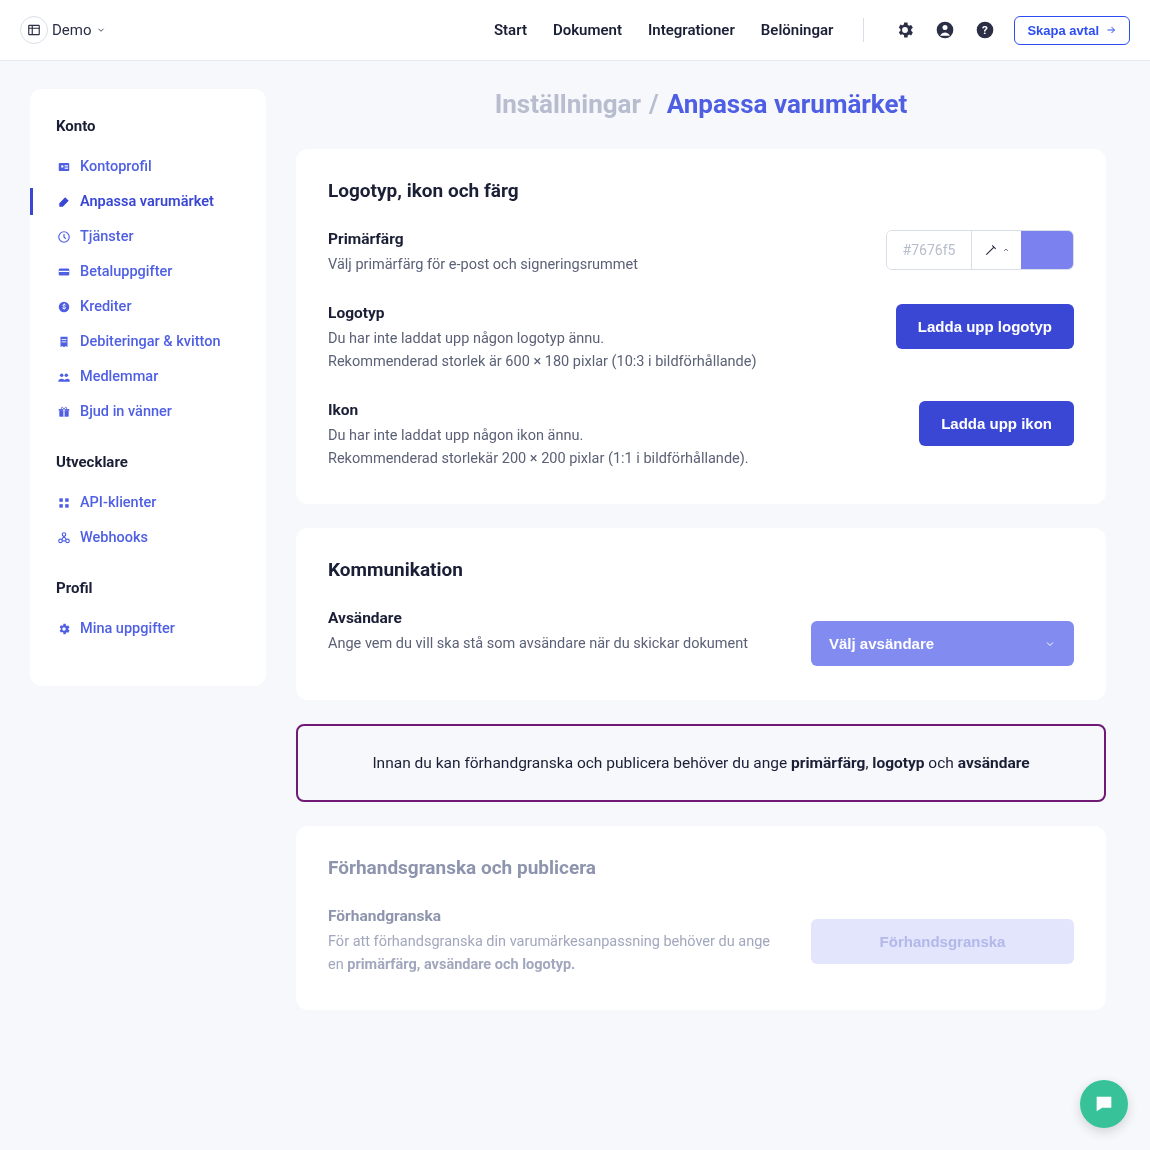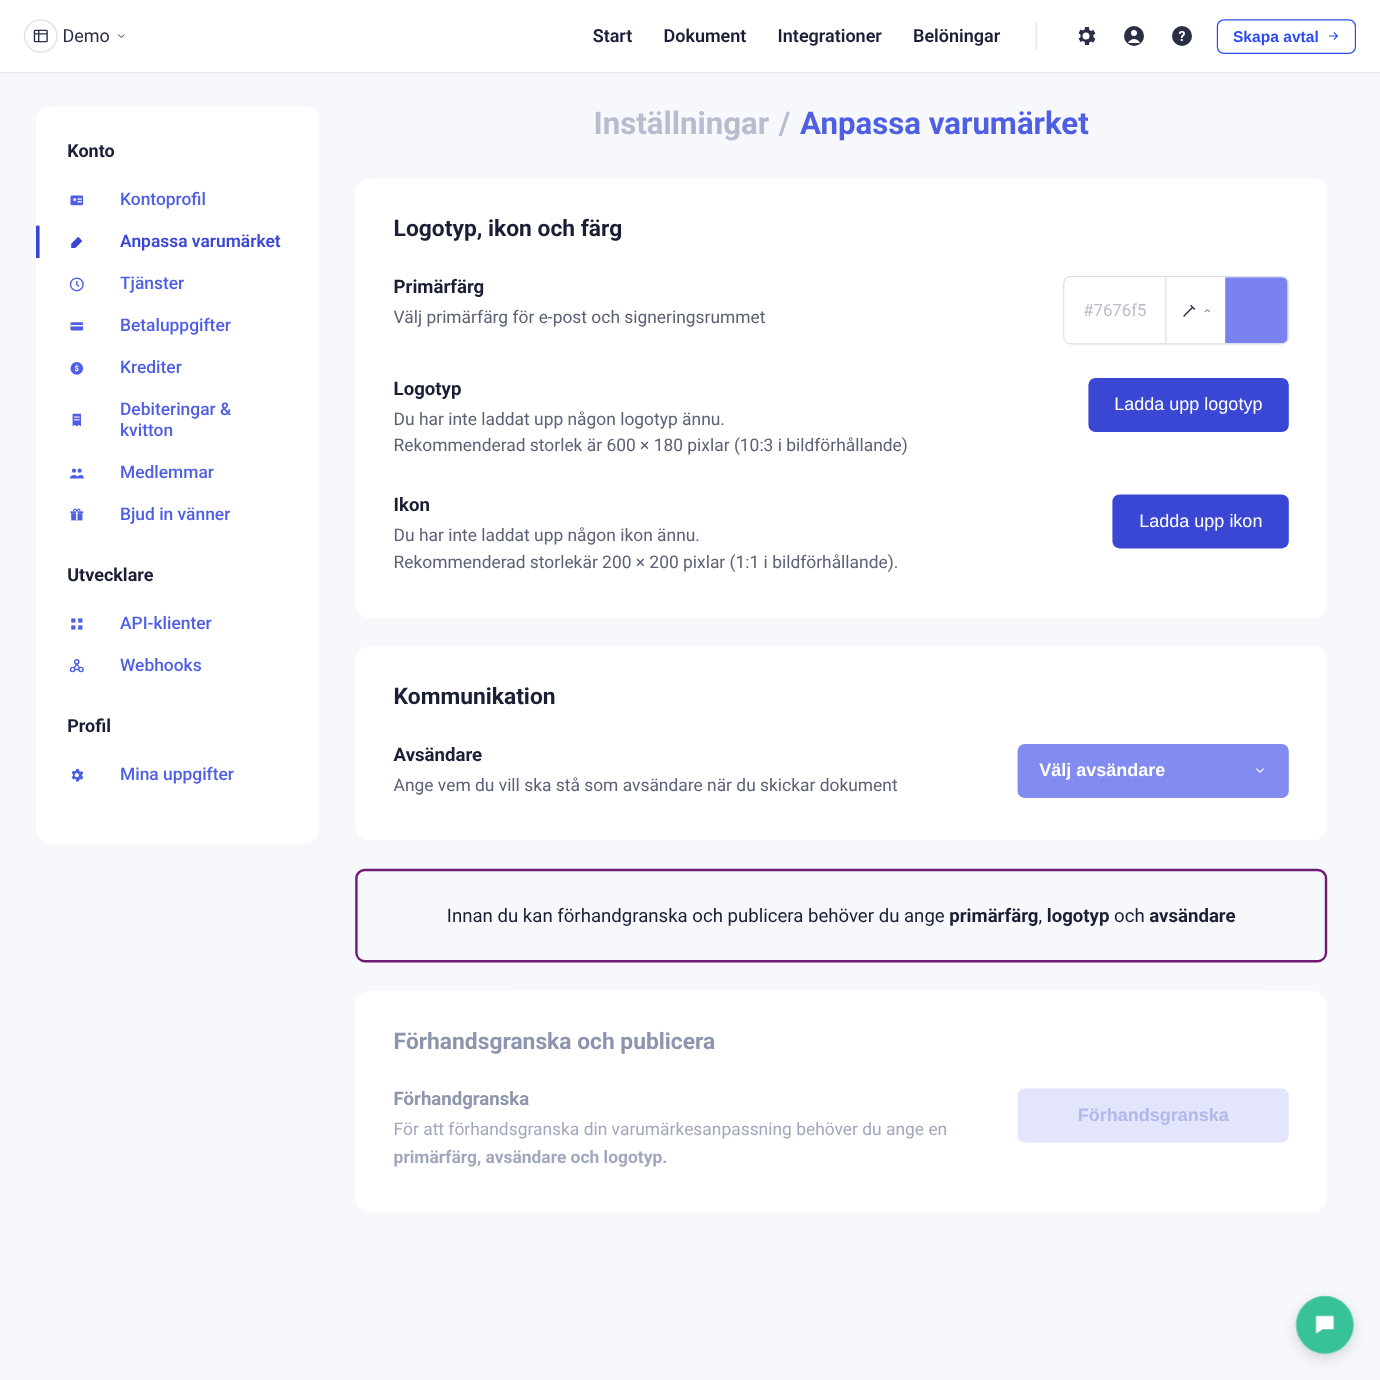--- a/index.html
+++ b/index.html
@@ -65,21 +65,21 @@
 }
 .sidebar-group-title {
   font-size: 15px;
   font-weight: 700;
   color: #1a1f36;
   padding: 0 26px 14px 26px;
 }
 .sidebar-item {
   display: flex;
   align-items: center;
-  gap: 28px;
+  gap: 8px;
   padding: 9px 26px;
   color: #4f5fe4;
   font-size: 14.5px;
   font-weight: 500;
   cursor: pointer;
   position: relative;
 }
 .sidebar-item .si-icon { width: 16px; height: 16px; display:flex; align-items:center; justify-content:center; flex-shrink:0; }
 .sidebar-item.active { color: #3a47d4; font-weight: 600; }
 .sidebar-item.active::before {
@@ -110,21 +110,21 @@
 .setting-row { display: flex; align-items: flex-start; gap: 24px; margin-bottom: 28px; }
 .setting-row:last-child { margin-bottom: 0; }
 .setting-text { flex: 1; }
 .setting-label { font-size: 15.5px; font-weight: 700; color: #1a1f36; margin-bottom: 6px; }
 .setting-desc { font-size: 14.5px; color: #5b6176; line-height: 1.55; }
 .color-control {
   display: flex;
   border: 1px solid #d9dee8;
   border-radius: 6px;
   overflow: hidden;
-  height: 57px;
+  height: 40px;
 }
 .color-field {
   width: 84px;
   display:flex; align-items:center; justify-content:center;
   color: #b7bccf;
   font-size: 14px;
   background:#fff;
 }
 .color-picker-toggle {
   width: 50px;
@@ -137,35 +137,36 @@
 .color-swatch {
   width: 52px;
   background: #7b82ef;
 }
 .primary-btn {
   background: #3a47d4;
   color: #fff;
   border: none;
   border-radius: 6px;
   font-size: 15px;
-  font-weight: 400;
+  font-weight: 700;
   padding: 14px 22px;
   cursor: pointer;
 }
 .soft-btn {
   background: #828bf0;
   color: #fff;
   border: none;
   border-radius: 6px;
   font-size: 15px;
   font-weight: 600;
   padding: 14px 18px;
   cursor: pointer;
   display:flex; align-items:center; justify-content:space-between;
-  width: 226px;
+  width: 263px;
+  margin-top: 12px;
 }
 .soft-btn.disabled {
   background: #e2e5fb;
   color: #b3b8ea;
   cursor: default;
 }
 .notice {
   border: 2px solid #701a75;
   border-radius: 8px;
   padding: 28px 24px;

